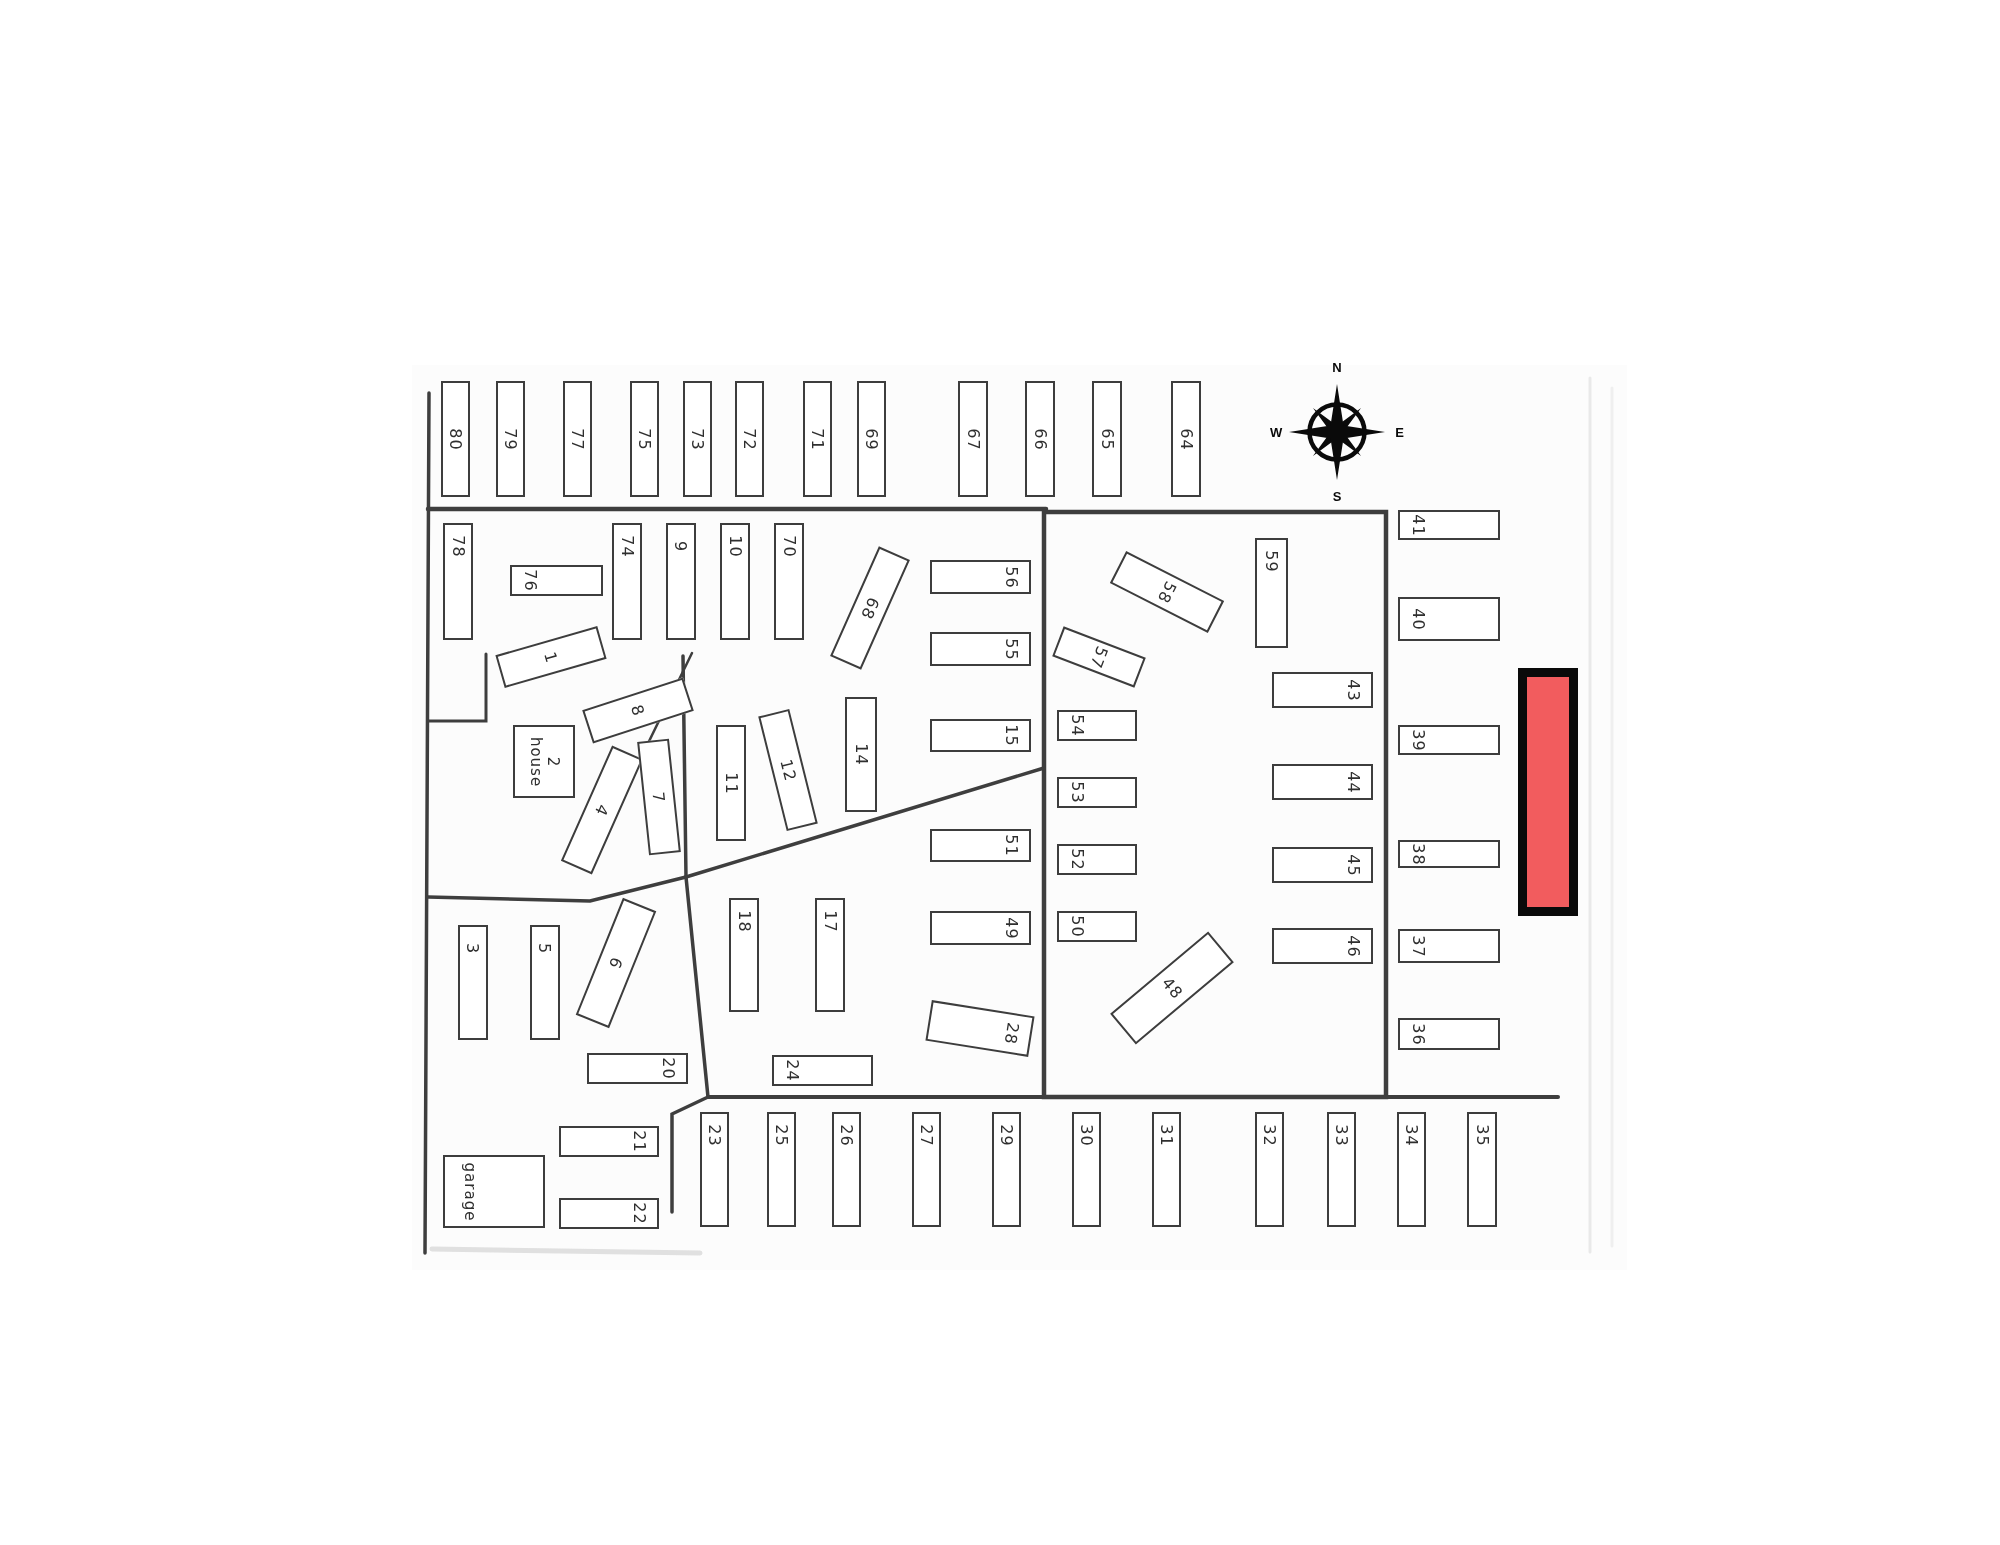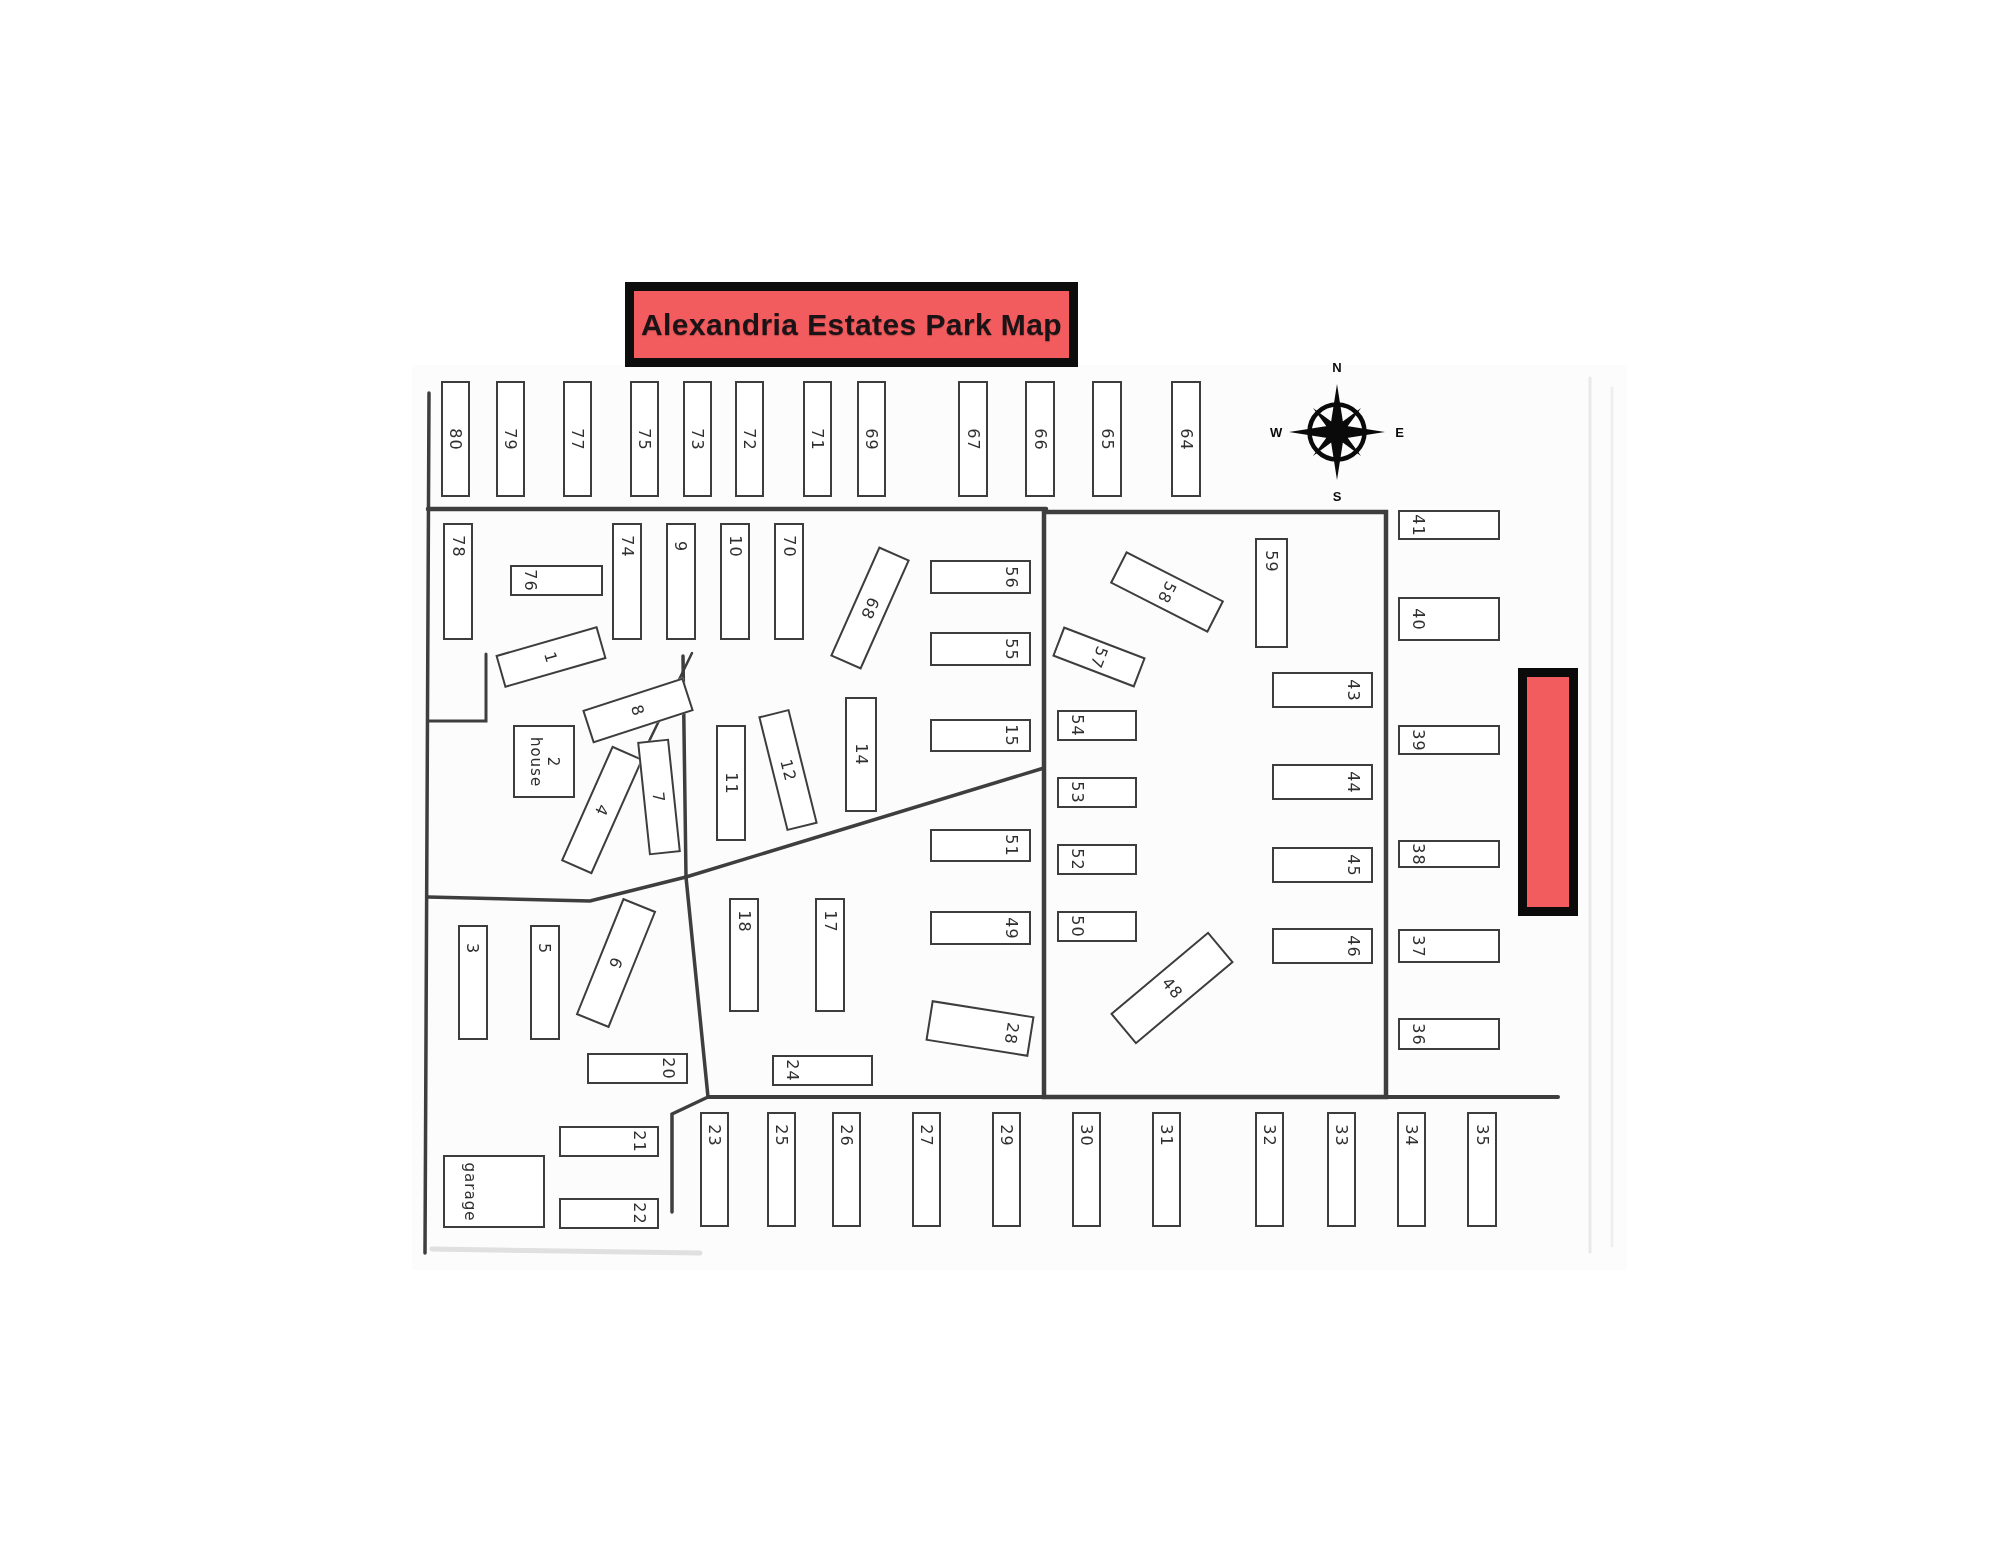--- a/index.html
+++ b/index.html
@@ -59,23 +59,20 @@
       <path d="M708,1097 L1558,1097" stroke-width="4"></path>
       <path d="M708,1097 L672,1114 L672,1212" stroke-width="3.5"></path>
     </g>
     <g fill="none" stroke-linecap="round">
       <path d="M432,1249 L700,1253" stroke="#c9c9c9" stroke-width="5" opacity="0.55"></path>
       <path d="M1590,378 L1590,1252" stroke="#e9e9e9" stroke-width="3"></path>
       <path d="M1612,388 L1612,1246" stroke="#efefef" stroke-width="3"></path>
     </g>
   </svg>
 
-  <div id="banner">
-    <h1>Alexandria Estates Park Map</h1>
-  </div>
 
   <div id="marker"></div>
 
   <div id="compass">
     <svg width="120" height="120" viewBox="0 0 120 120">
       <circle cx="60" cy="60" r="27.5" fill="none" stroke="#0a0a0a" stroke-width="4.5"></circle>
       <path d="M60,26 L64.5,55.5 L94,60 L64.5,64.5 L60,94 L55.5,64.5 L26,60 L55.5,55.5 Z" fill="#0a0a0a" transform="rotate(45 60 60)"></path>
       <path d="M60,12 L66.5,53.5 L108,60 L66.5,66.5 L60,108 L53.5,66.5 L12,60 L53.5,53.5 Z" fill="#0a0a0a"></path>
     </svg>
     <span class="cdir c-n">N</span>

